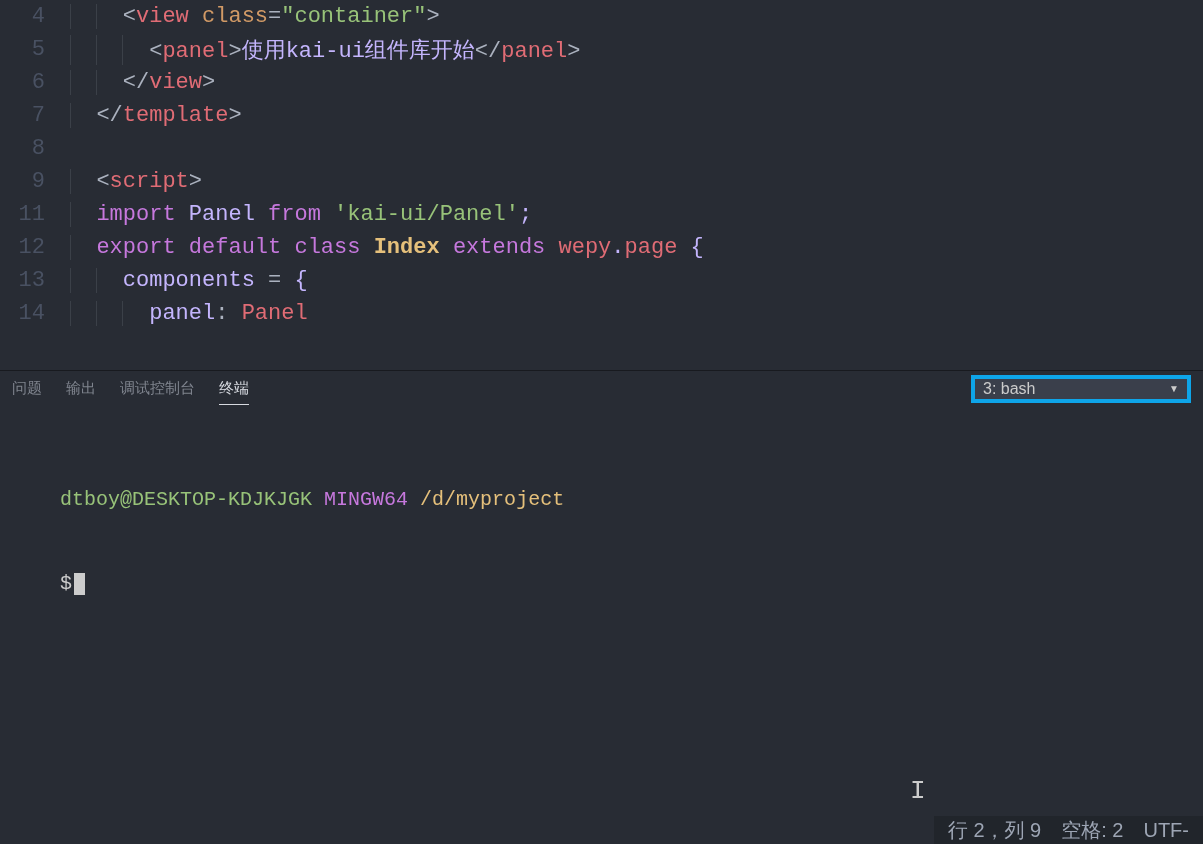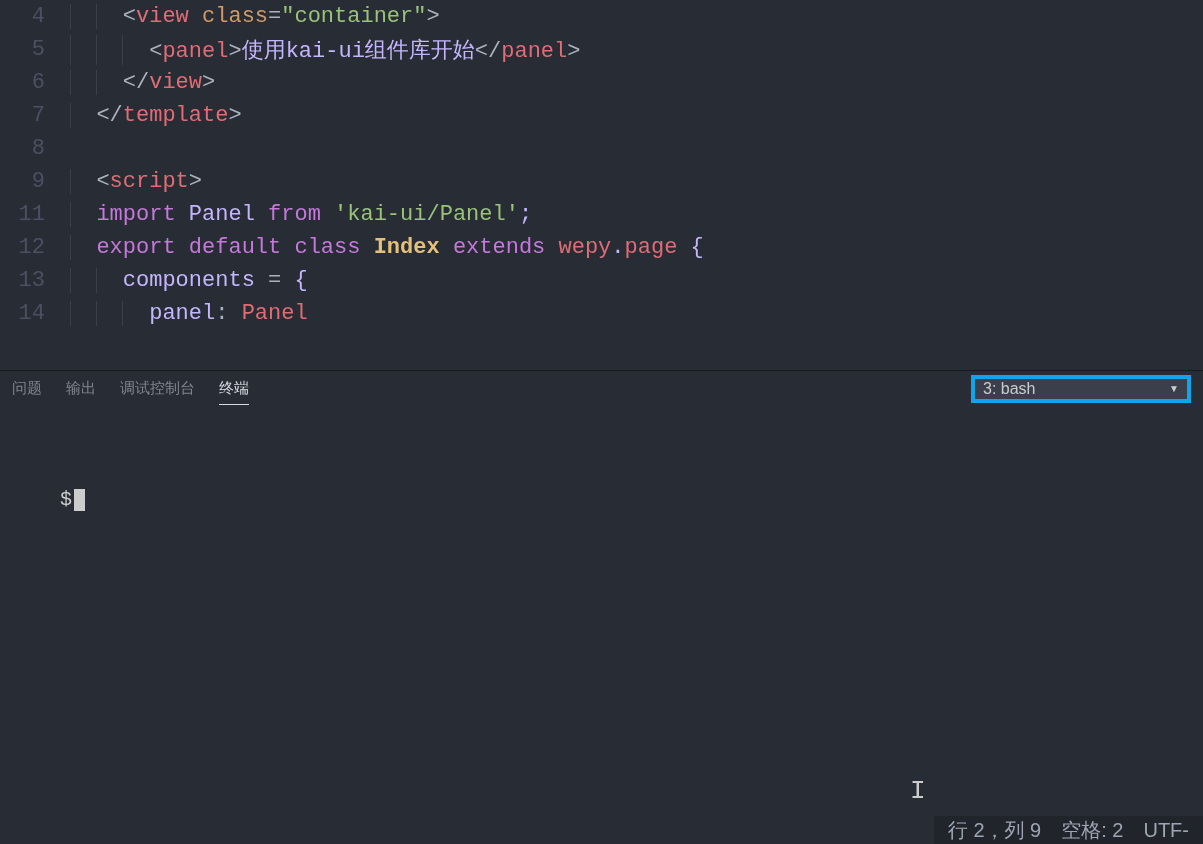--- a/index.html
+++ b/index.html
@@ -88,20 +88,23 @@
     <div class="spacer"></div>
   <div class="terminal-select">
     <span>3: bash</span>
     <span class="caret">▼</span>
   </div>
 </div>
 
 <div class="terminal">
   <div style="height:40px"></div>
   <div class="term-line">
+    <span class="t-user">dtboy@DESKTOP-KDJKJGK</span><span> </span><span class="t-env">MINGW64</span><span> </span><span class="t-path">/d/myproject</span>
+  </div>
+  <div class="term-line">
     <span class="t-sym">$</span><span class="cursor"></span>
   </div>
   <span class="ibeam" style="left:910px; top:370px;">I</span>
 </div>
 
 <div class="status">
   <span>行 2，列 9</span>
   <span>空格: 2</span>
   <span>UTF-</span>
 </div>

